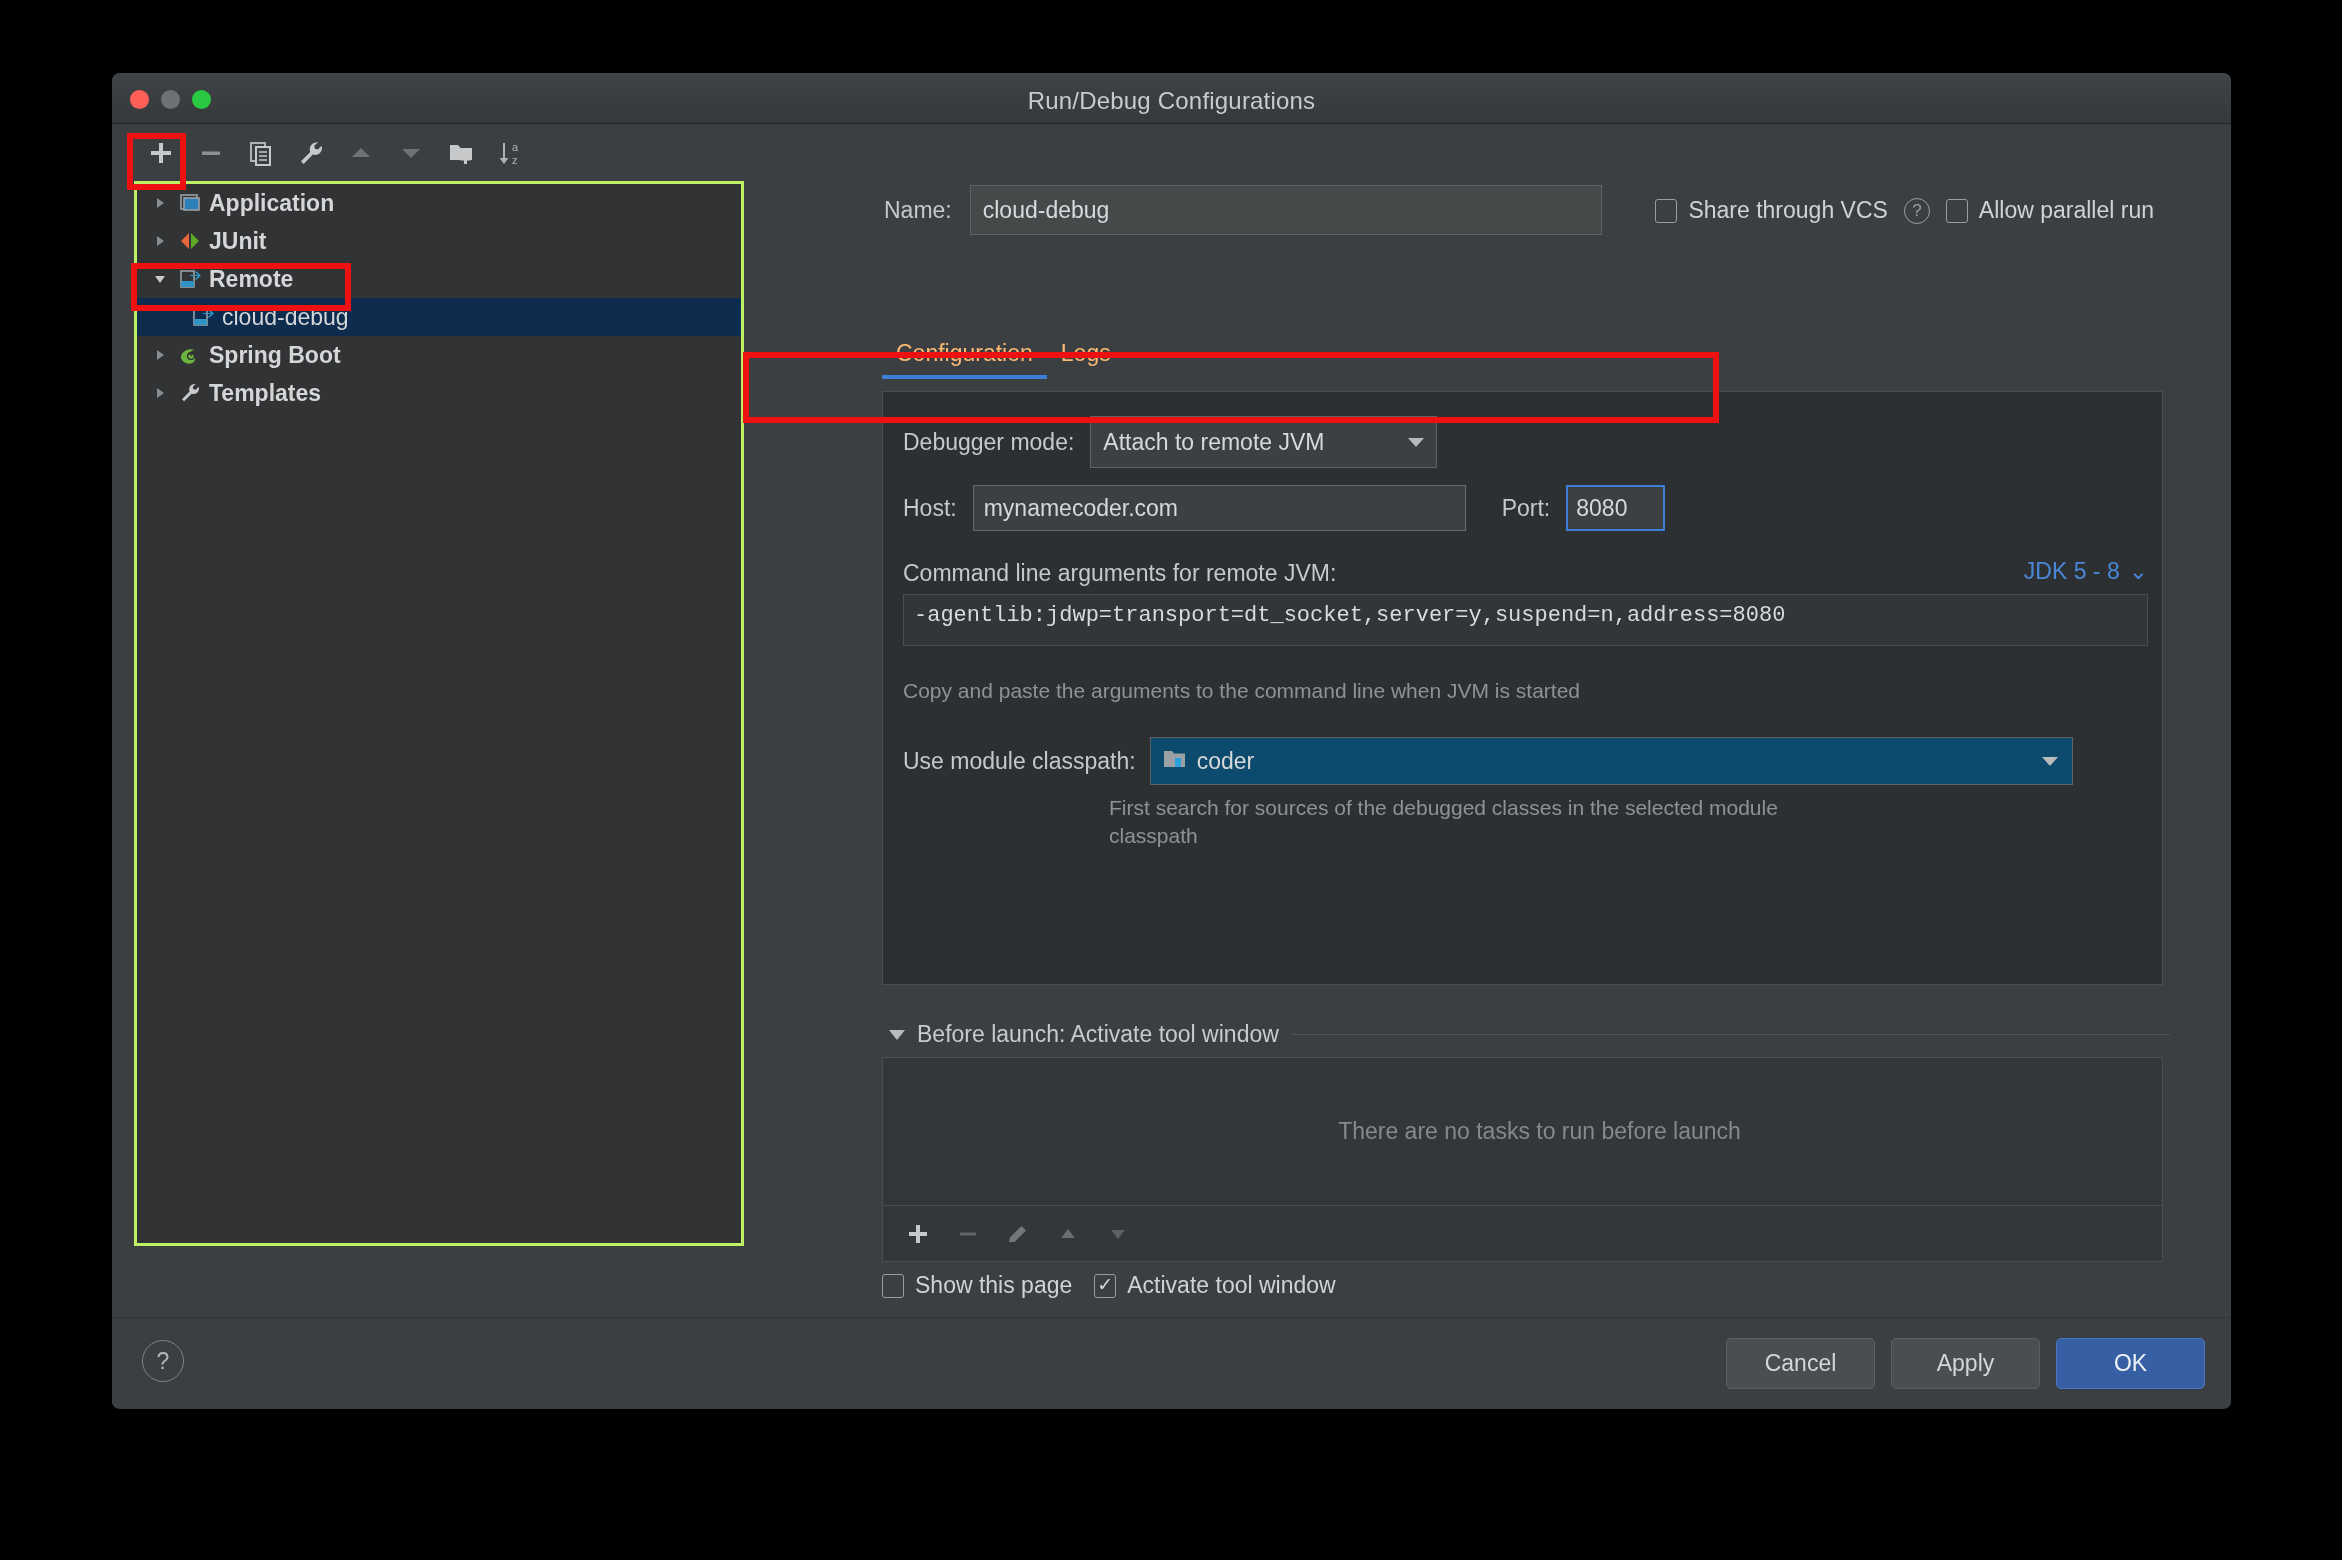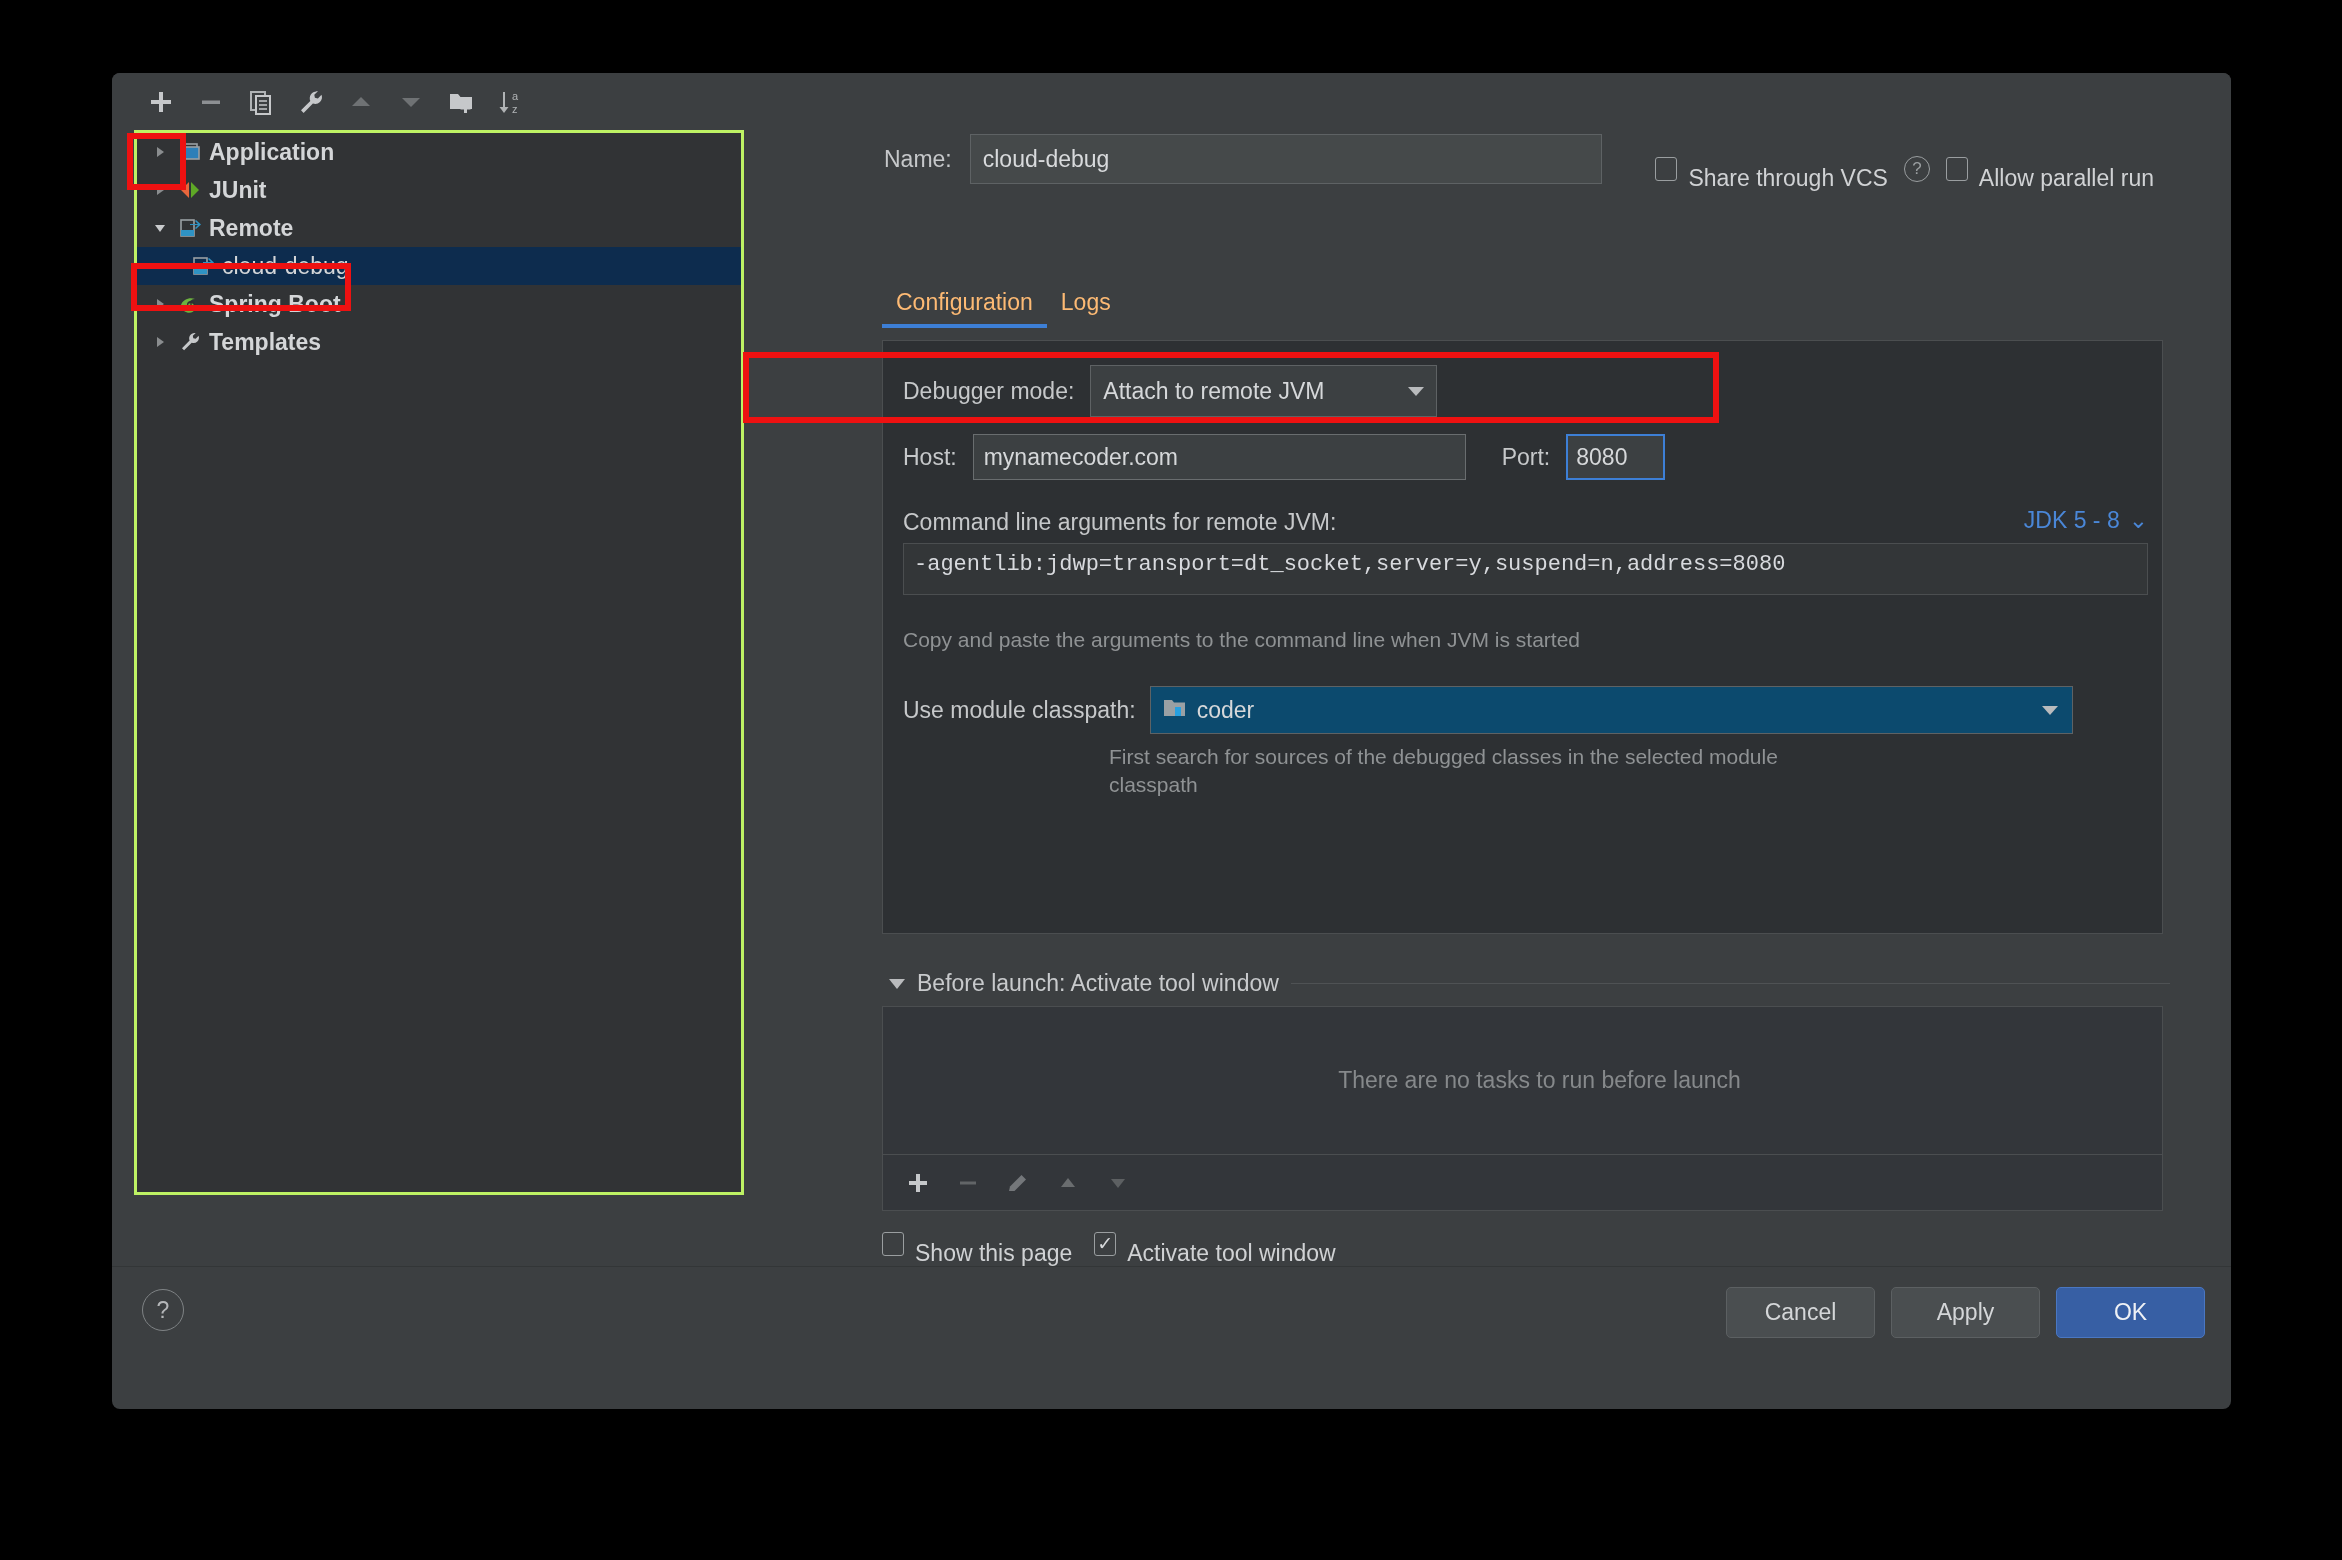--- a/index.html
+++ b/index.html
@@ -106,21 +106,21 @@
     width: 22px; height: 24px;
     border: 1px solid #9a9ea0; border-radius: 3px;
     background: #3c3f41;
     display: flex; align-items: center; justify-content: center;
     flex: none;
   }
   .chkbox.checked::after {
     content: "✓"; color: #d7d9db; font-size: 19px; line-height: 1;
     margin-top: -2px;
   }
-  .chk-label { color: #d0d2d4; font-size: 23px; white-space: nowrap; margin-top: 19px; }
+  .chk-label { color: #d0d2d4; font-size: 23px; white-space: nowrap; }
   #vcs-help {
     width: 26px; height: 26px; border-radius: 50%;
     border: 1.5px solid #9a9ea0; color: #9a9ea0;
     font-size: 17px; display:flex; align-items:center; justify-content:center;
     cursor: pointer;
   }
 
   
   #tabs {
     position: absolute; left: 77px; top: 216px;
@@ -288,20 +288,28 @@
   }
   #anno-plus    { left: 127px;  top: 133px;  width: 59px;  height: 57px; }
   #anno-remote  { left: 131px;  top: 263px;  width: 220px; height: 48px; }
   #anno-hostport{ left: 743px;  top: 352px;  width: 976px; height: 71px; }
 </style>
 </head>
 <body>
 
 <div id="dialog">
 
+  <div id="titlebar">
+    <div id="traffic">
+      <span class="tl red"></span>
+      <span class="tl yellow"></span>
+      <span class="tl green"></span>
+    </div>
+    <div id="window-title">Run/Debug Configurations</div>
+  </div>
 
   <div id="body-area">
 
     <div id="left-pane">
 
       <div id="tree-toolbar">
         <div class="tbtn">
           <svg width="30" height="30" viewBox="0 0 30 30">
             <rect x="13" y="5" width="4" height="20" fill="#c6c8ca"></rect>
             <rect x="5" y="13" width="20" height="4" fill="#c6c8ca"></rect>

